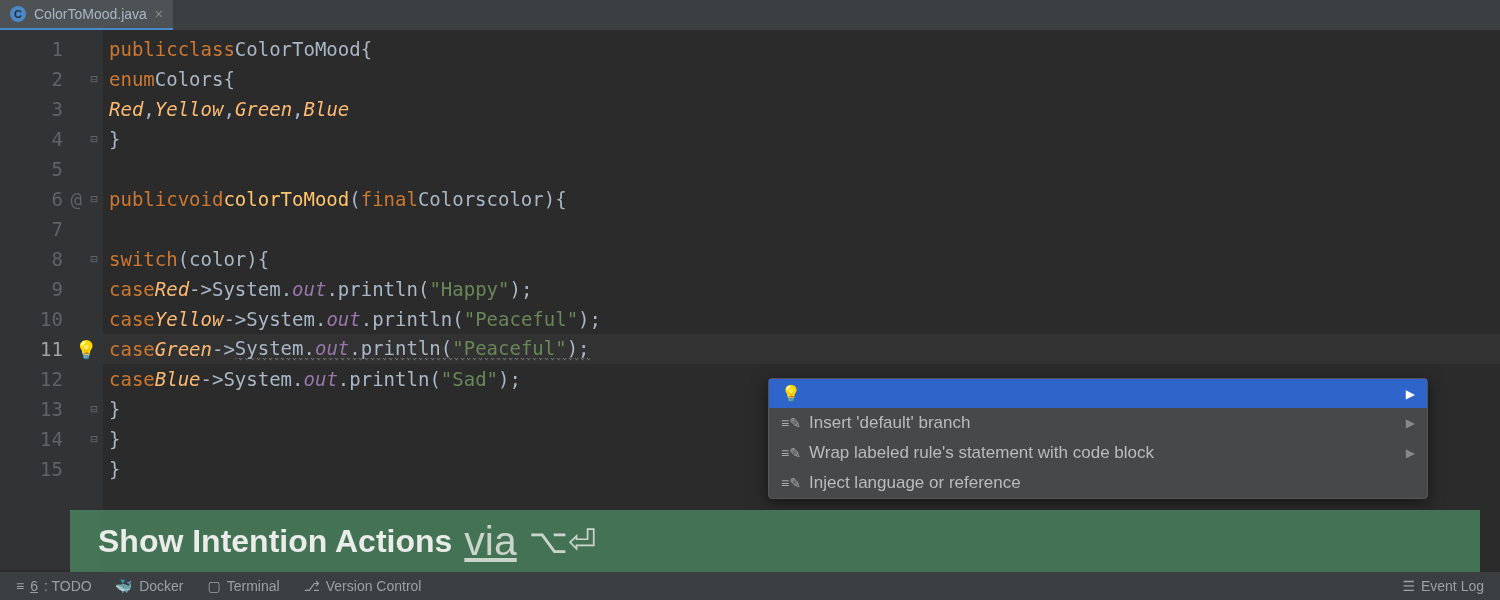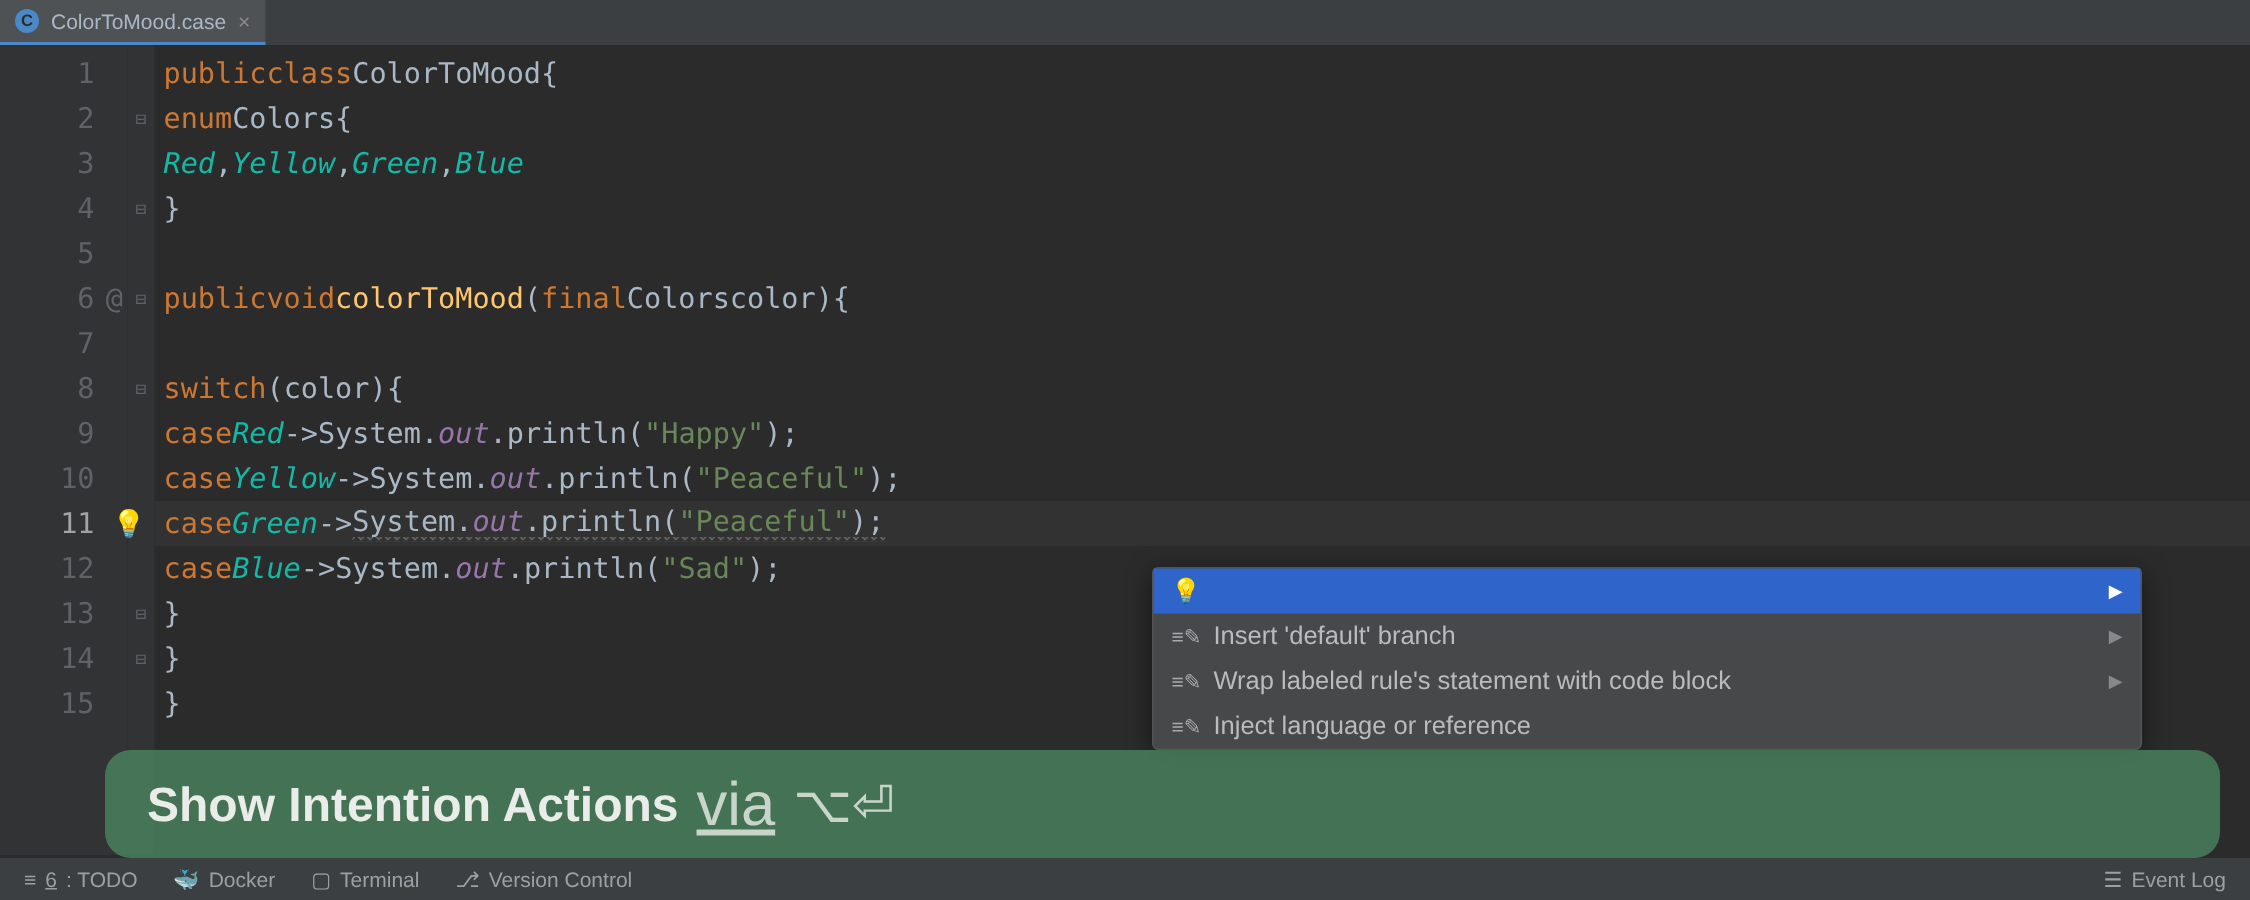--- a/index.html
+++ b/index.html
@@ -96,21 +96,21 @@
   display: flex;
   align-items: center;
   white-space: pre;
   padding-left: 6px;
   position: relative;
 }
 .code-line.current-line { background: #323232; }
 .kw { color: #cc7832; }
 .ident { color: #a9b7c6; }
 .method { color: #ffc66d; }
-.enum-const { color: #14b8a6; font-style: italic; }
+.enum-const { color: #fdba74; font-style: italic; }
 .static-field { color: #9876aa; font-style: italic; }
 .str { color: #6a8759; }
 .punct { color: #a9b7c6; }
 .lightbulb-gutter {
   position: absolute;
   left: -28px;
   color: #ffc66d;
   font-size: 18px;
 }
 .wavy {
@@ -158,28 +158,27 @@
 .arrow-r {
   margin-left: auto;
   color: #888;
   font-size: 12px;
 }
 .hint-banner {
   position: absolute;
   bottom: 28px;
   left: 70px;
   right: 20px;
-  height: 72px;
+  height: 62px;
   background: rgba(74, 131, 95, 0.82);
   display: flex;
   align-items: center;
   padding: 0 28px;
   font-family: -apple-system, 'Segoe UI', sans-serif;
   gap: 12px;
-  border-radius: 17px;
 }
 .hint-bold { font-size: 32px; font-weight: 700; color: #e9ece9; }
 .hint-reg { font-size: 41px; color: #d5ded6; opacity: 0.92; text-decoration: underline; }
 .hint-key { font-size: 30px; color: #d5ded6; opacity: 0.92; display: flex; align-items: center; }
 .status-bar {
   position: absolute;
   bottom: 0; left: 0; right: 0;
   height: 28px;
   background: #3c3f41;
   display: flex;
@@ -193,21 +192,21 @@
 .status-item { display: flex; align-items: center; gap: 6px; }
 .status-right { margin-left: auto; }
 .under { text-decoration: underline; }
 </style>
 </head>
 <body>
 
 <div class="tab-bar">
   <div class="tab">
     <span class="tab-icon">C</span>
-    <span>ColorToMood.case</span>
+    <span>ColorToMood.java</span>
     <span class="tab-close">×</span>
   </div>
 </div>
 
 <div class="editor-area">
   <div class="gutter">
     <div class="gutter-line">1</div>
     <div class="gutter-line">2</div>
     <div class="gutter-line">3</div>
     <div class="gutter-line">4</div>

